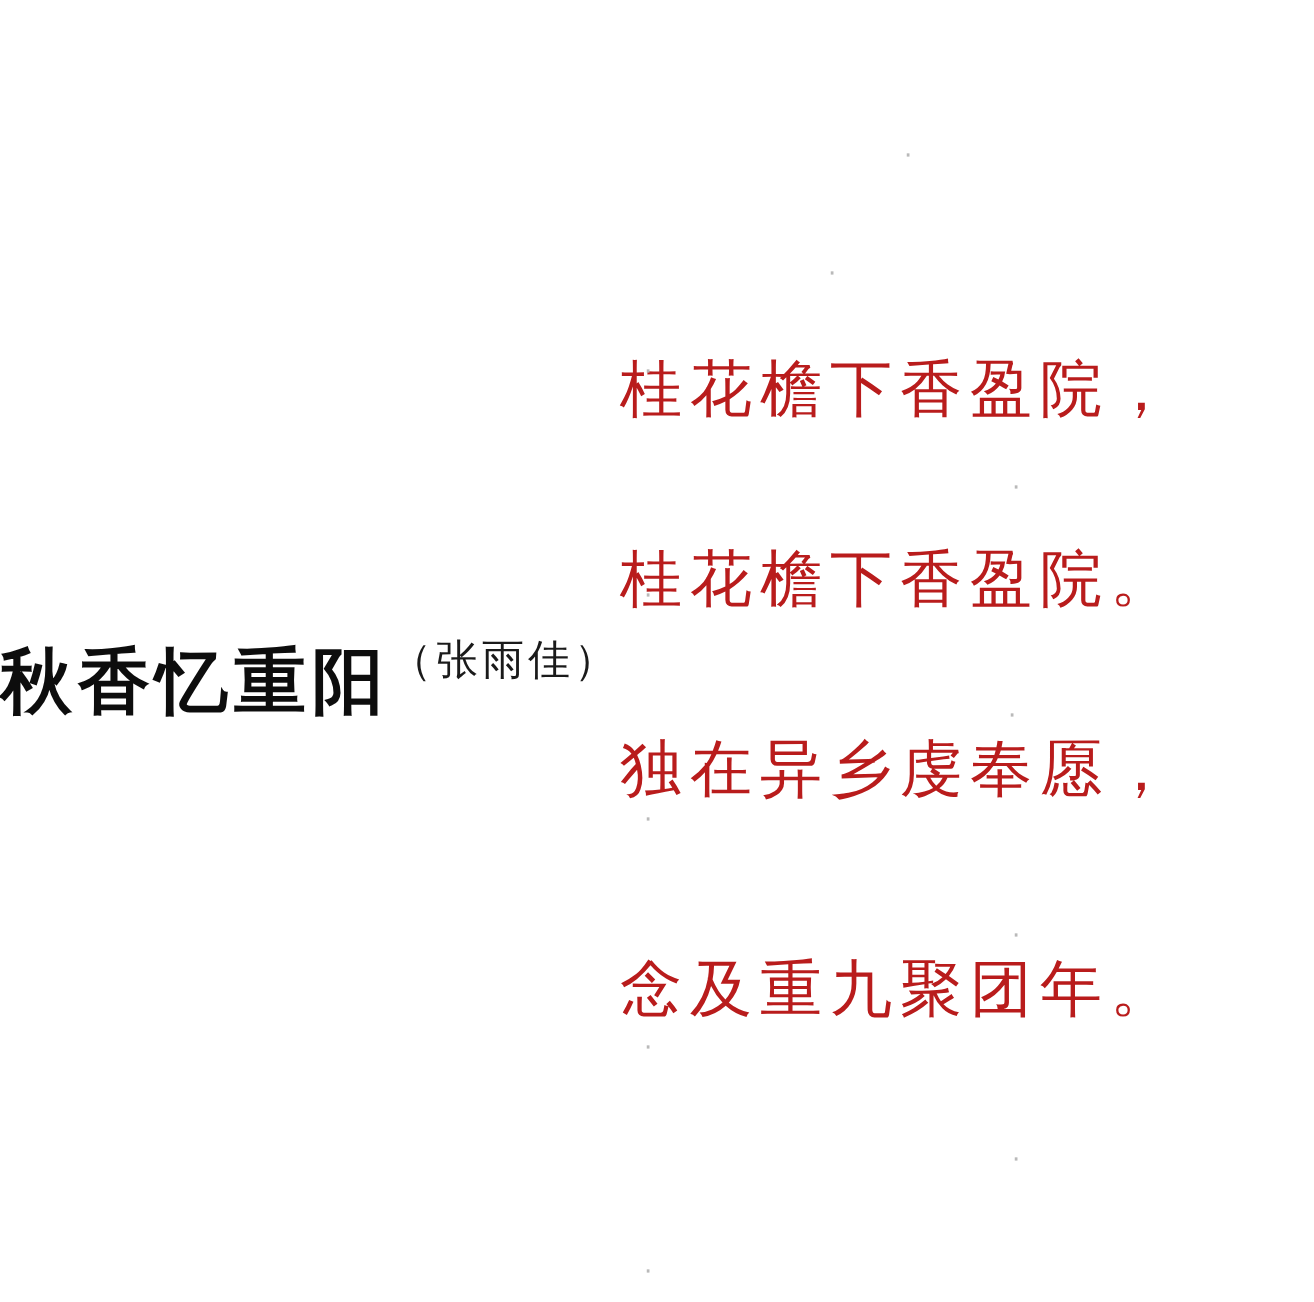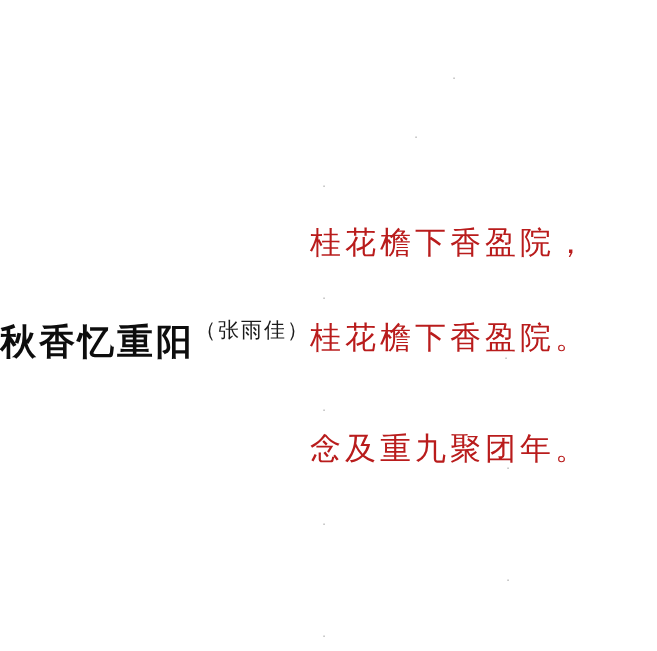--- a/index.html
+++ b/index.html
@@ -73,20 +73,21 @@
 
 <div class="page">
 
   <div class="poem-title">秋香忆重阳</div>
 
   <div class="poem-author">（张雨佳）</div>
 
   <div class="poem-body">
     <div class="poem-line">桂花檐下香盈院，</div>
     <div class="poem-line">桂花檐下香盈院。</div>
+    <div class="poem-line">独在异乡虔奉愿，</div>
     <div class="poem-line">念及重九聚团年。</div>
   </div>
 
   <div id="marks-layer">
       <span class="speck" style="left: 452px; top: 72px; color: rgb(185, 185, 185);">·</span>
       <span class="speck" style="left: 414px; top: 131px; color: rgb(185, 185, 185);">·</span>
       <span class="speck" style="left: 322px; top: 180px; color: rgb(185, 185, 185);">·</span>
       <span class="speck" style="left: 506px; top: 238px; color: rgb(185, 185, 185);">·</span>
       <span class="speck" style="left: 322px; top: 292px; color: rgb(185, 185, 185);">·</span>
       <span class="speck" style="left: 504px; top: 352px; color: rgb(185, 185, 185);">·</span>

